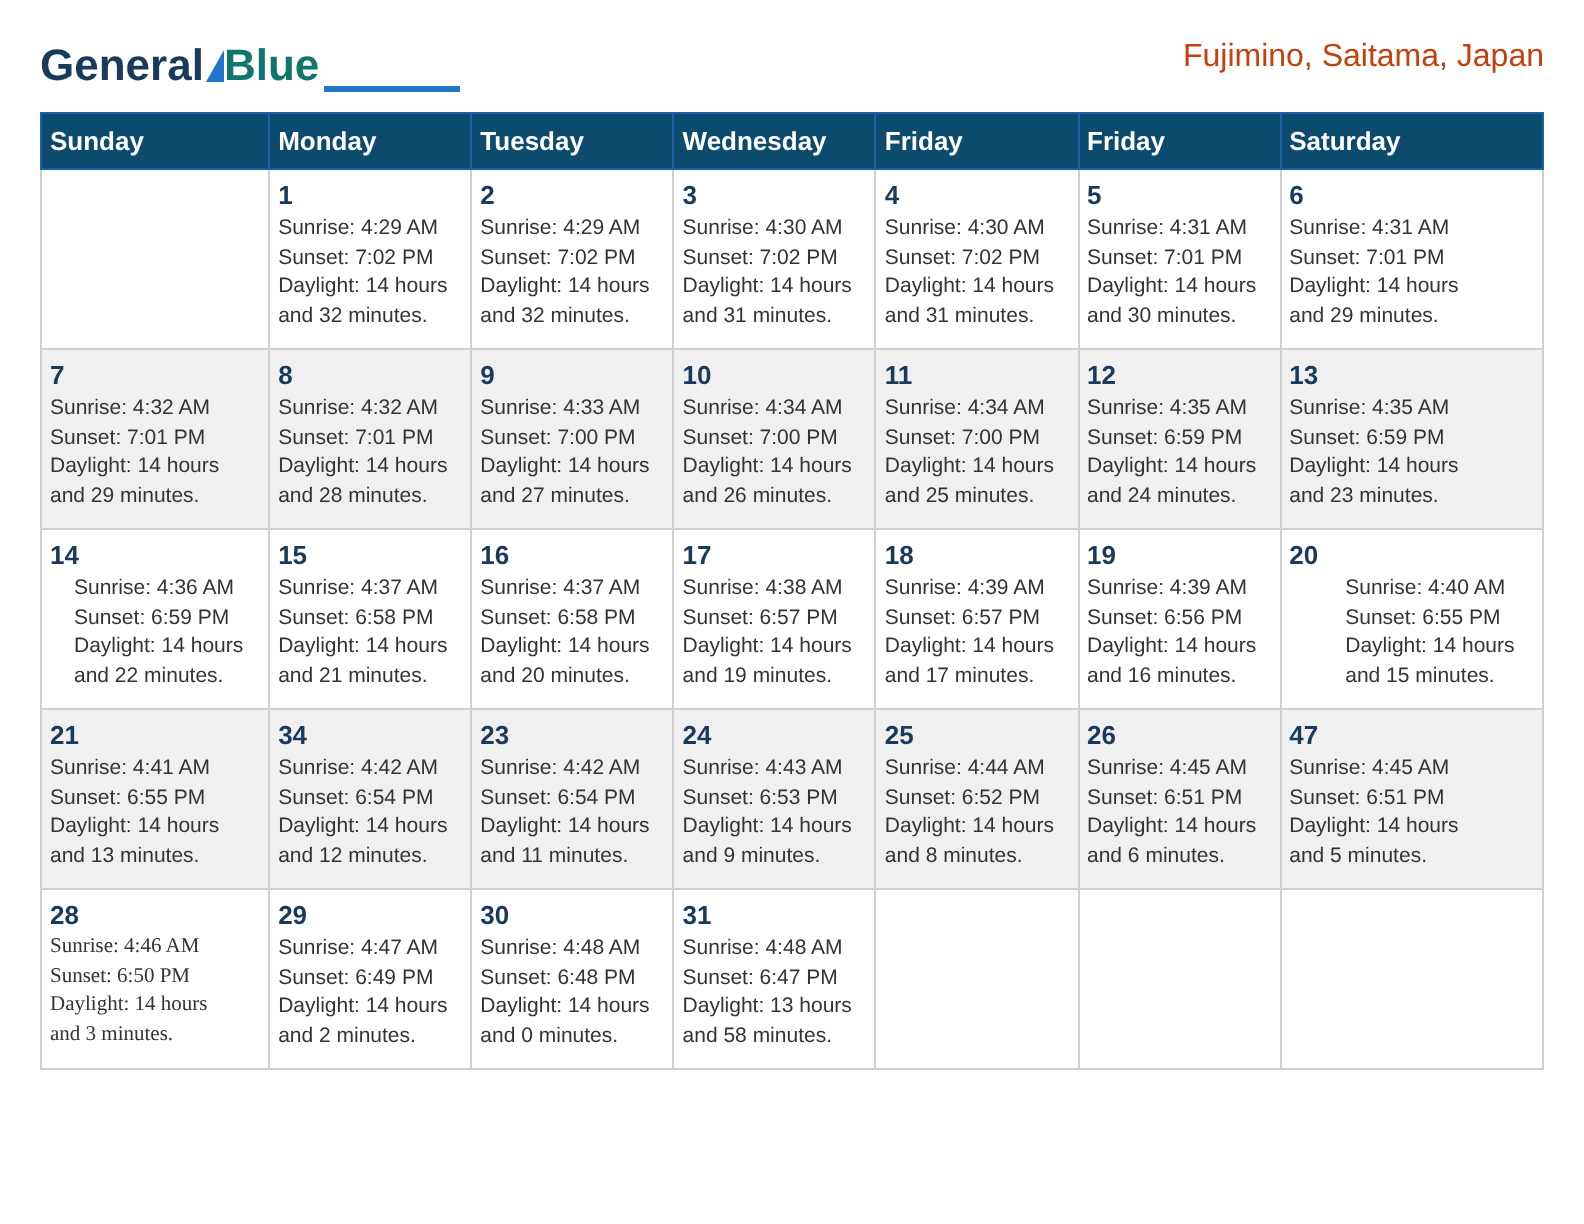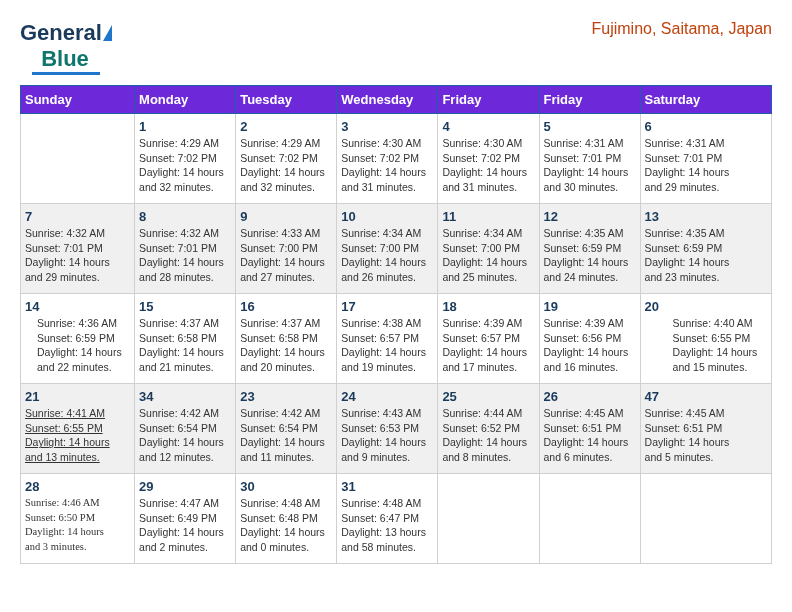--- a/index.html
+++ b/index.html
@@ -11,43 +11,42 @@
       padding: 20px;
     }
     .header {
       display: flex;
       justify-content: space-between;
       align-items: flex-start;
       margin-bottom: 10px;
     }
     .logo {
       display: flex;
-      flex-direction: column;
-      align-items: center;
+      align-items: flex-end;
     }
     .title-block {
       text-align: right;
     }
     .month-title {
       font-size: 42px;
       font-weight: bold;
       color: #1a3a5c;
       line-height: 1.1;
     }
     .subtitle {
       font-size: 16px;
       color: #c2410c;
     }
     table {
       width: 100%;
       border-collapse: collapse;
       font-size: 11px;
     }
     thead tr {
-      background-color: #6d28d9;
+      background-color: #0c4a6e;
       color: white;
     }
     thead th {
       padding: 6px 4px;
       text-align: left;
       font-size: 13px;
       font-weight: bold;
       border: 1px solid #1a5fa8;
     }
     tbody tr {
@@ -254,21 +253,21 @@
           <span class="day-number">20</span>
           <div class="day-info" style="white-space: pre-line; margin-left: 28px;">Sunrise: 4:40 AM
 Sunset: 6:55 PM
 Daylight: 14 hours
 and 15 minutes.</div>
         </td>
       </tr>
       <tr>
         <td>
           <span class="day-number">21</span>
-          <div class="day-info" style="white-space: pre-line; text-decoration: underline;">Sunrise: 4:41 AM
+          <div class="day-info" style="white-space: pre-line;">Sunrise: 4:41 AM
 Sunset: 6:55 PM
 Daylight: 14 hours
 and 13 minutes.</div>
         </td>
         <td>
           <span class="day-number">34</span>
           <div class="day-info" style="white-space: pre-line;">Sunrise: 4:42 AM
 Sunset: 6:54 PM
 Daylight: 14 hours
 and 12 minutes.</div>

